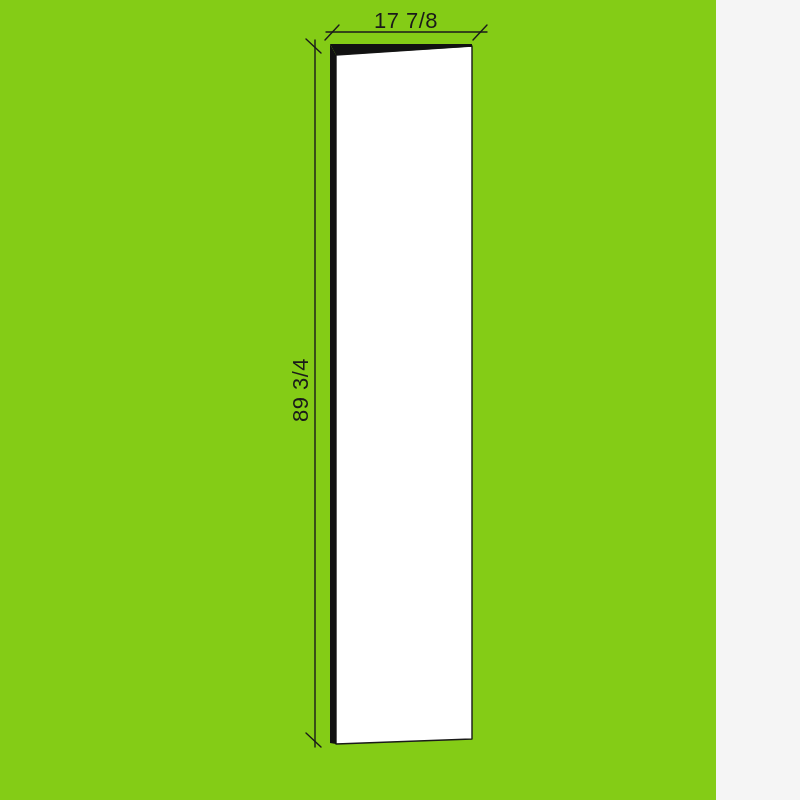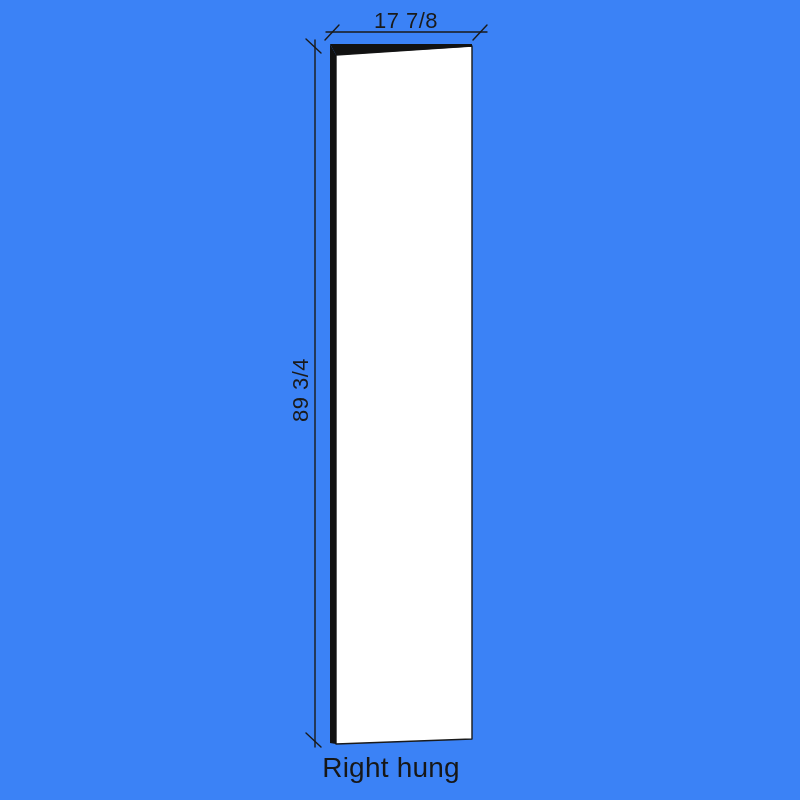--- a/index.html
+++ b/index.html
@@ -8,23 +8,23 @@
   }
   body {
     width: 800px;
     height: 800px;
     background: #f5f5f5;
     font-family: "Liberation Sans", "DejaVu Sans", sans-serif;
     overflow: hidden;
   }
   .canvas {
     position: relative;
-    width: 800px;
+    width: 716px;
     height: 800px;
-    background: #3b82f6;
+    background: #84cc16;
   }
   .canvas svg {
     position: absolute;
     left: 0;
     top: 0;
   }
   .dim-label {
     position: absolute;
     color: #1a1a1a;
     font-size: 22px;
@@ -79,15 +79,14 @@
 
       <line x1="306" y1="39" x2="321" y2="53"></line>
       <line x1="306" y1="733" x2="321" y2="747"></line>
     </g>
   </svg>
 
   <div class="dim-label horizontal">17 7/8</div>
 
   <div class="dim-label vertical">89 3/4</div>
 
-  <div class="caption">Right hung</div>
 
 </div>
 
 </body></html>

